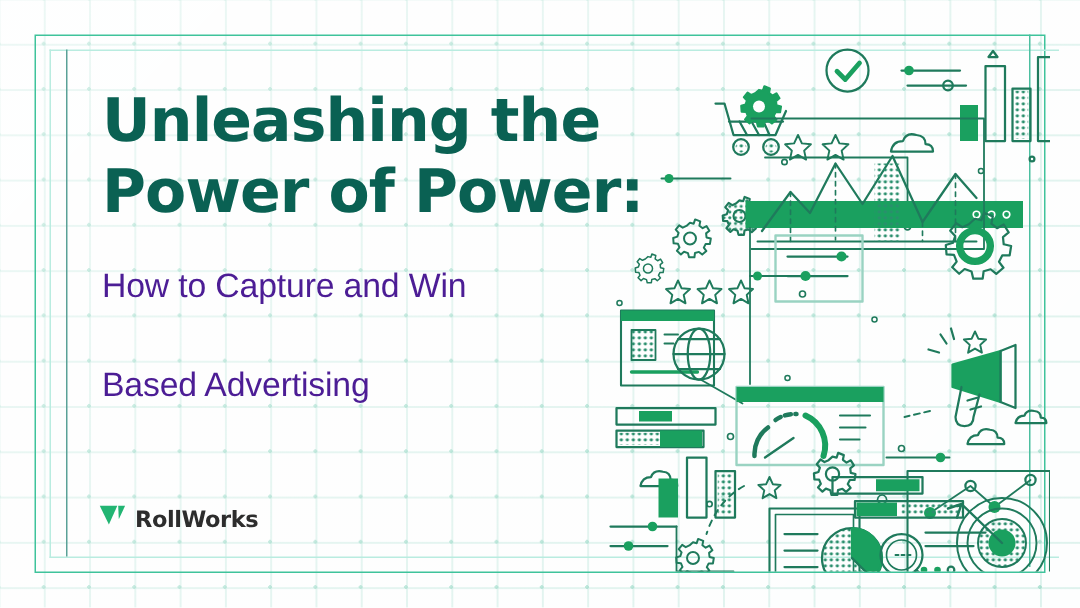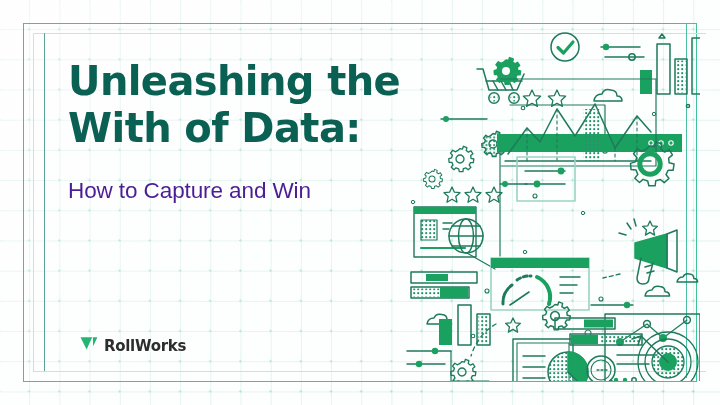--- a/index.html
+++ b/index.html
@@ -65,21 +65,21 @@
     margin:22px 0 0 0;
     color:#4c1d95;
     font-family:"Liberation Sans", sans-serif;
     font-weight:400;
     font-size:22.5px;
     line-height:33px;
     letter-spacing:-.1px;
   }
   
   .logo{
-    position:absolute;left:80px;top:336px;
+    position:absolute;left:66px;top:336px;
     display:flex;align-items:center;gap:6px;
   }
   .logo-mark{display:block;}
   .logo-text{
     color:#2d2d2d;
     font-family:"DejaVu Sans", sans-serif;
     font-weight:700;font-size:15px;letter-spacing:-.3px;
   }
   
   .art{
@@ -97,25 +97,26 @@
   <div class="grid-wash"></div>
 
   <div class="frame-outer"></div>
   <div class="frame-inner"></div>
   <div class="frame-tick"></div>
   <div class="frame-tick-right"></div>
 
   <div class="copy">
     <h1 class="headline">
       <span>Unleashing the</span><br>
-      <span>With of Data:</span>
+      <span>Power of Power:</span>
     </h1>
     <p class="subhead">
       <span>How to Capture and Win</span><br>
       <br>
+      <span>Based Advertising</span>
     </p>
   </div>
 
   <div class="logo">
     <span class="logo-mark">
       <svg width="18" height="15" viewBox="0 0 18 15" aria-hidden="true">
         <path d="M0.5 1.2 L12.2 1.2 L6.6 13.6 Z" fill="#22b573"></path>
         <path d="M12.8 1.2 L17.4 1.2 L13.2 10.2 Z" fill="#22b573"></path>
       </svg>
     </span>

